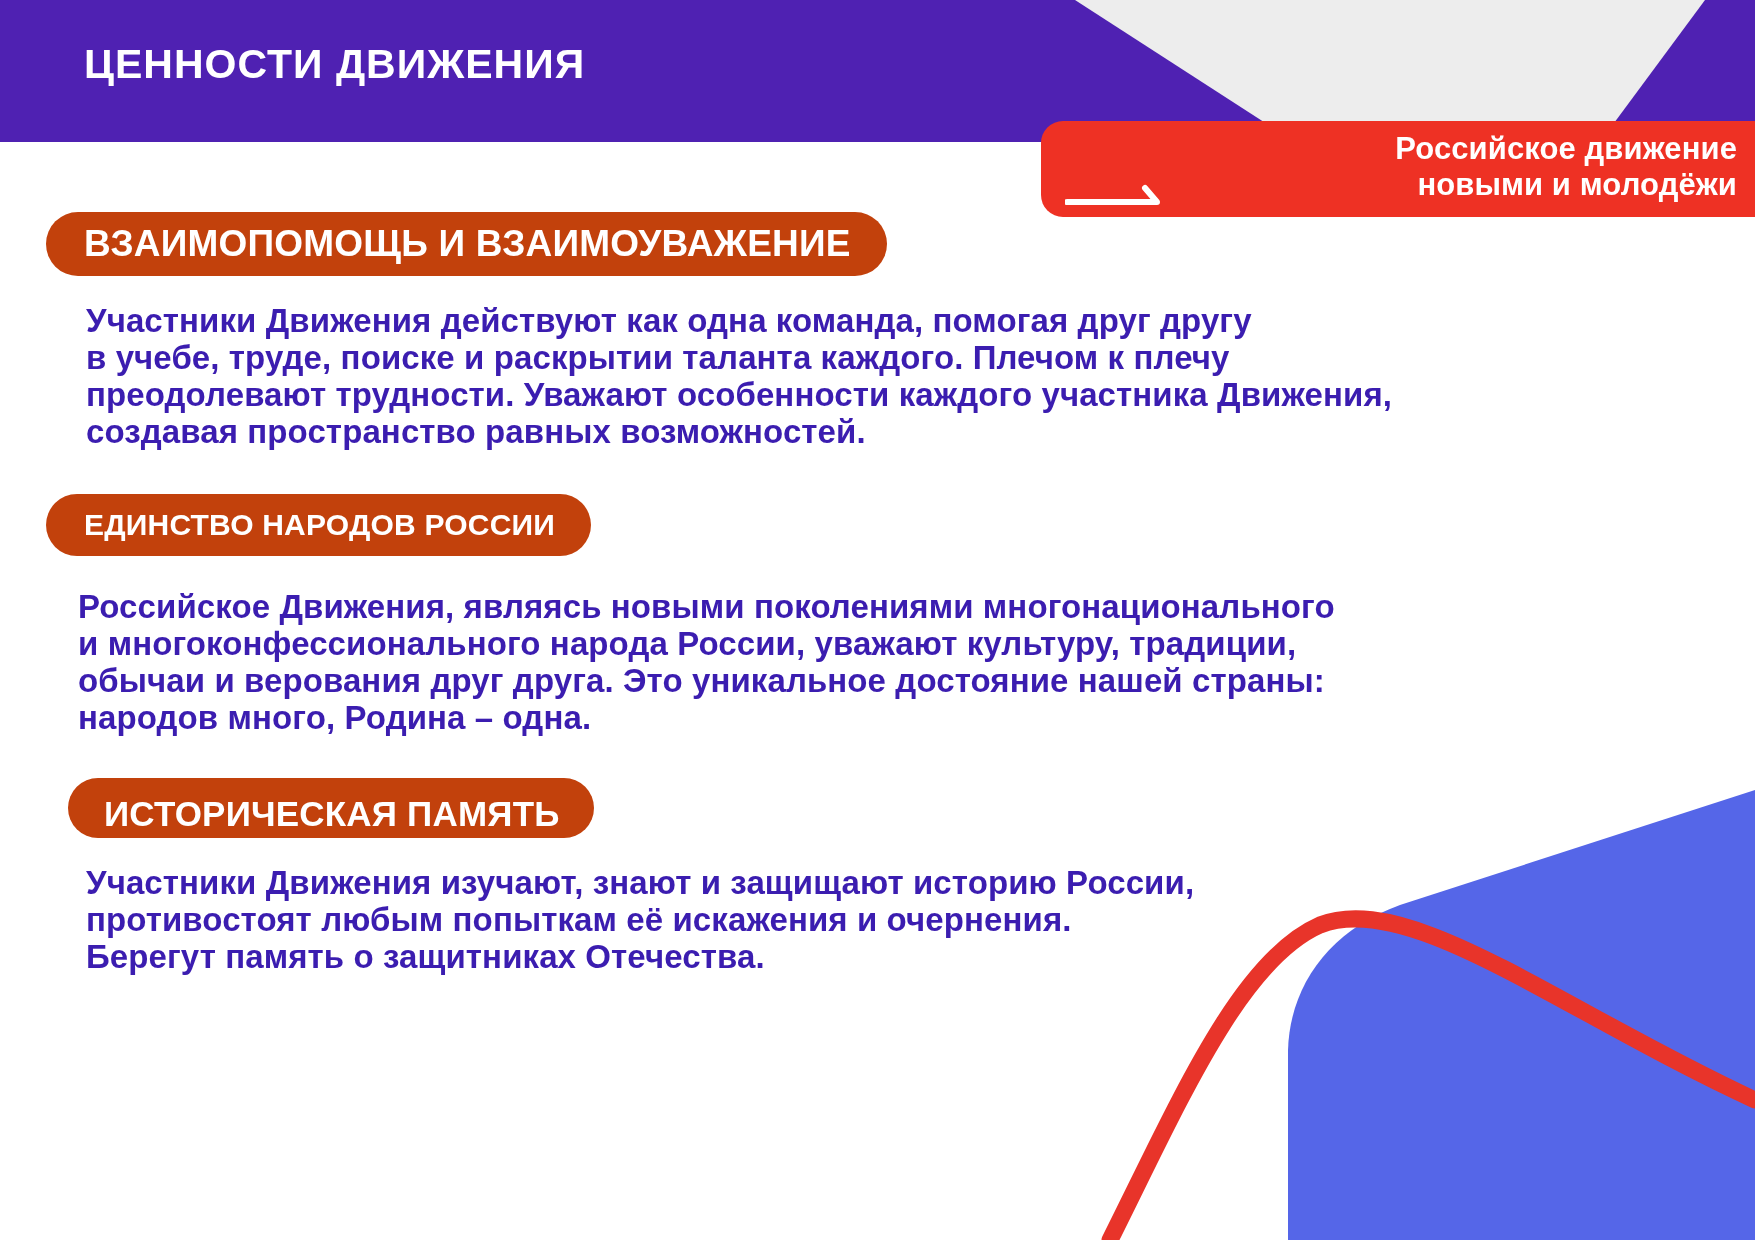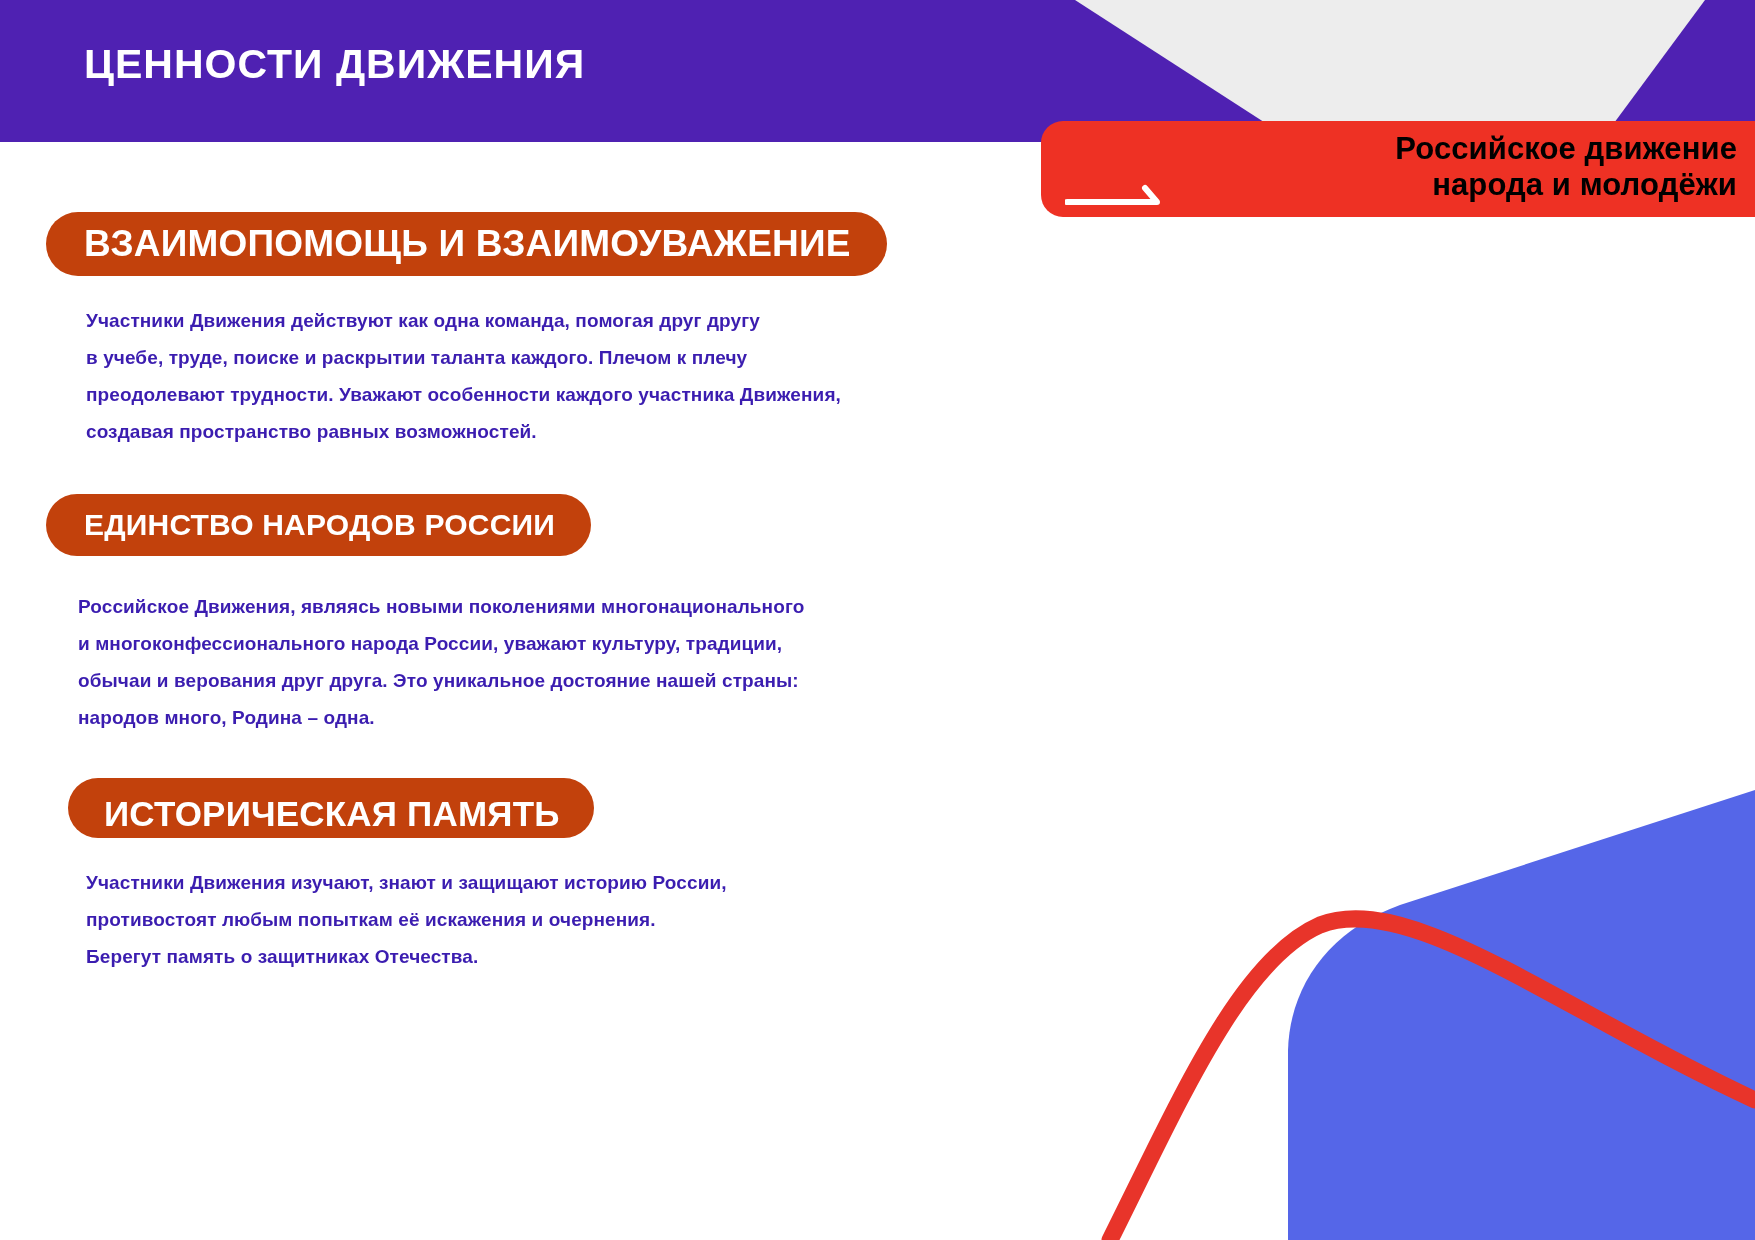--- a/index.html
+++ b/index.html
@@ -57,21 +57,21 @@
     height: 96px;
     background: #EE3124;
     border-radius: 22px 0 0 22px;
     overflow: hidden;
   }
   .logo-lines {
     position: absolute;
     right: 18px;
     top: 10px;
     text-align: right;
-    color: #000000;
+    color: #ffffff;
     font-size: 31px;
     font-weight: bold;
     line-height: 1.15;
     letter-spacing: 0.1px;
     white-space: nowrap;
   }
   .logo-arrow {
     position: absolute;
     left: 24px;
     top: 62px;
@@ -112,21 +112,21 @@
     height: 60px;
     padding: 12px 34px 0 36px;
     font-size: 35px;
   }
 
   
   .para {
     position: absolute;
     color: #3B1DB0;
     font-weight: bold;
-    font-size: 19px;
+    font-size: 33px;
     line-height: 37px;
     white-space: pre-line;
     letter-spacing: 0.1px;
   }
   .para-1 { left: 86px; top: 302px; }
   .para-2 { left: 78px; top: 588px; }
   .para-3 { left: 86px; top: 864px; }
 </style>
 </head>
 <body>
@@ -148,21 +148,21 @@
 
   <div class="header-band"></div>
   <div class="page-title">ЦЕННОСТИ ДВИЖЕНИЯ</div>
 
   <div class="logo-badge">
     <svg class="logo-arrow" viewBox="0 0 118 22" xmlns="http://www.w3.org/2000/svg">
       <path d="M2,19 L92,19 L80,5" fill="none" stroke="#FFFFFF" stroke-width="6" stroke-linecap="round" stroke-linejoin="round"></path>
     </svg>
     <div class="logo-lines">
       <div>Российское движение</div>
-      <div>народа и молодёжи</div>
+      <div>новыми и молодёжи</div>
     </div>
   </div>
 
   <div class="pill pill-1">
     <span>ВЗАИМОПОМОЩЬ И ВЗАИМОУВАЖЕНИЕ</span>
   </div>
   <div class="para para-1">Участники Движения действуют как одна команда, помогая друг другу
 в учебе, труде, поиске и раскрытии таланта каждого. Плечом к плечу
 преодолевают трудности. Уважают особенности каждого участника Движения,
 создавая пространство равных возможностей.</div>

